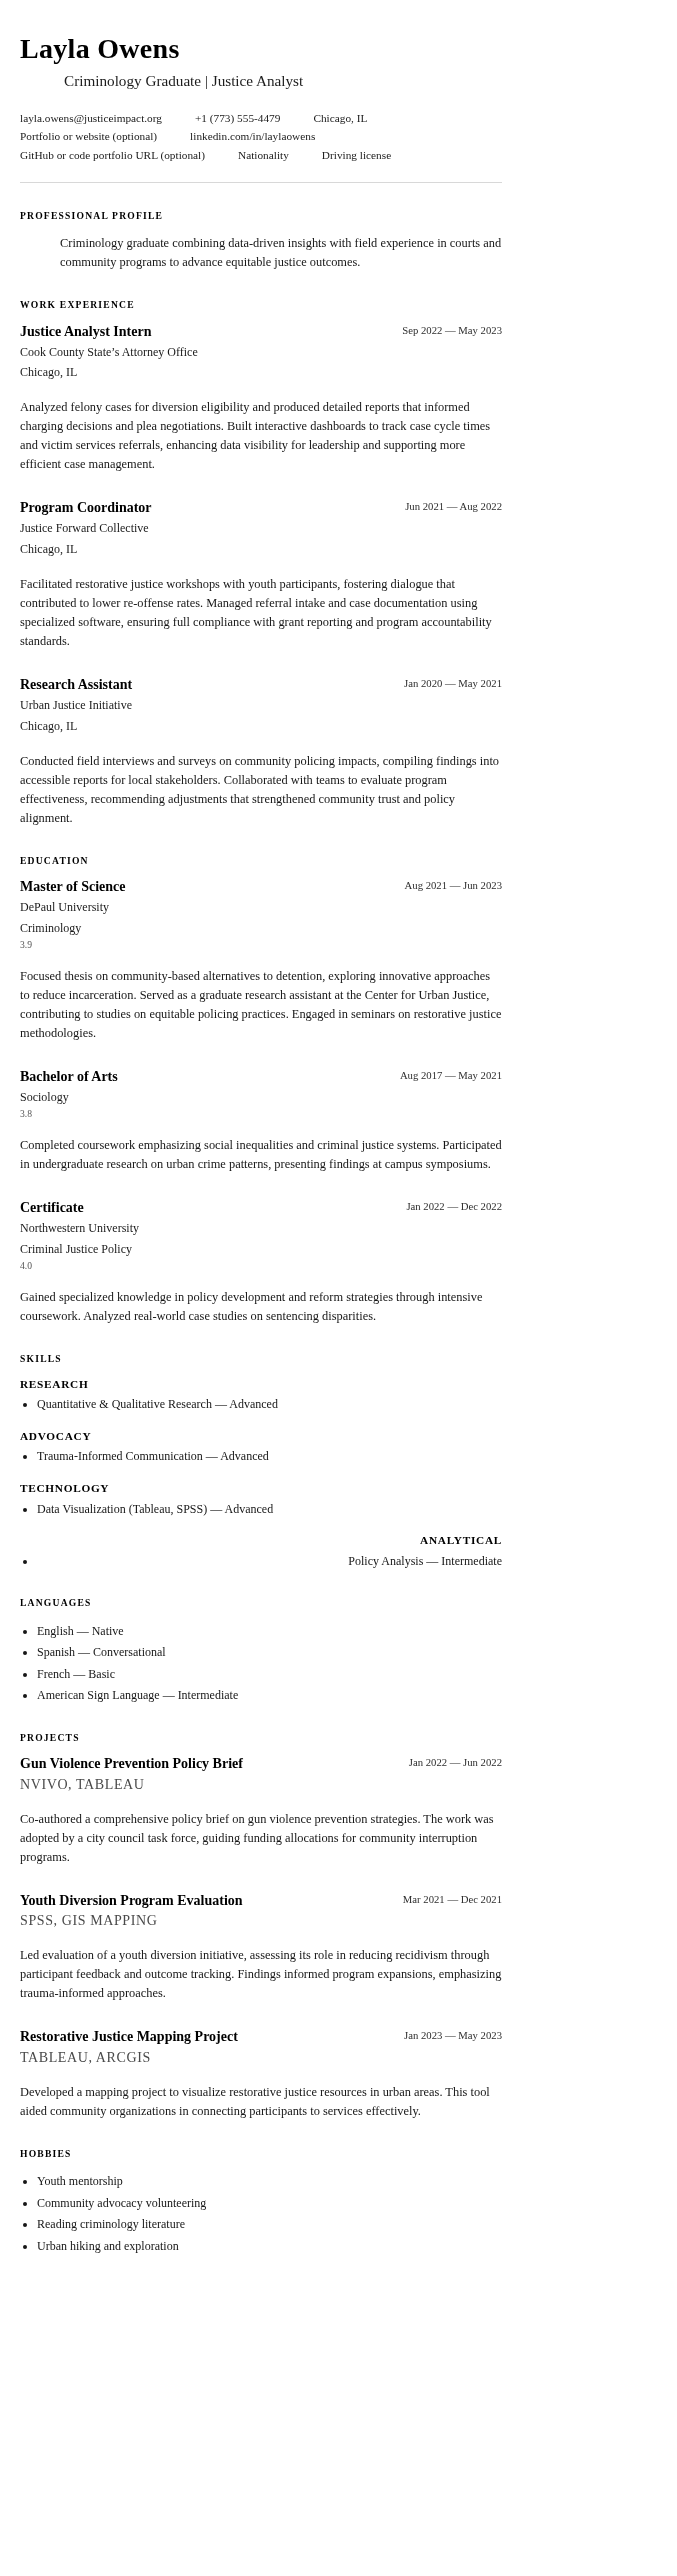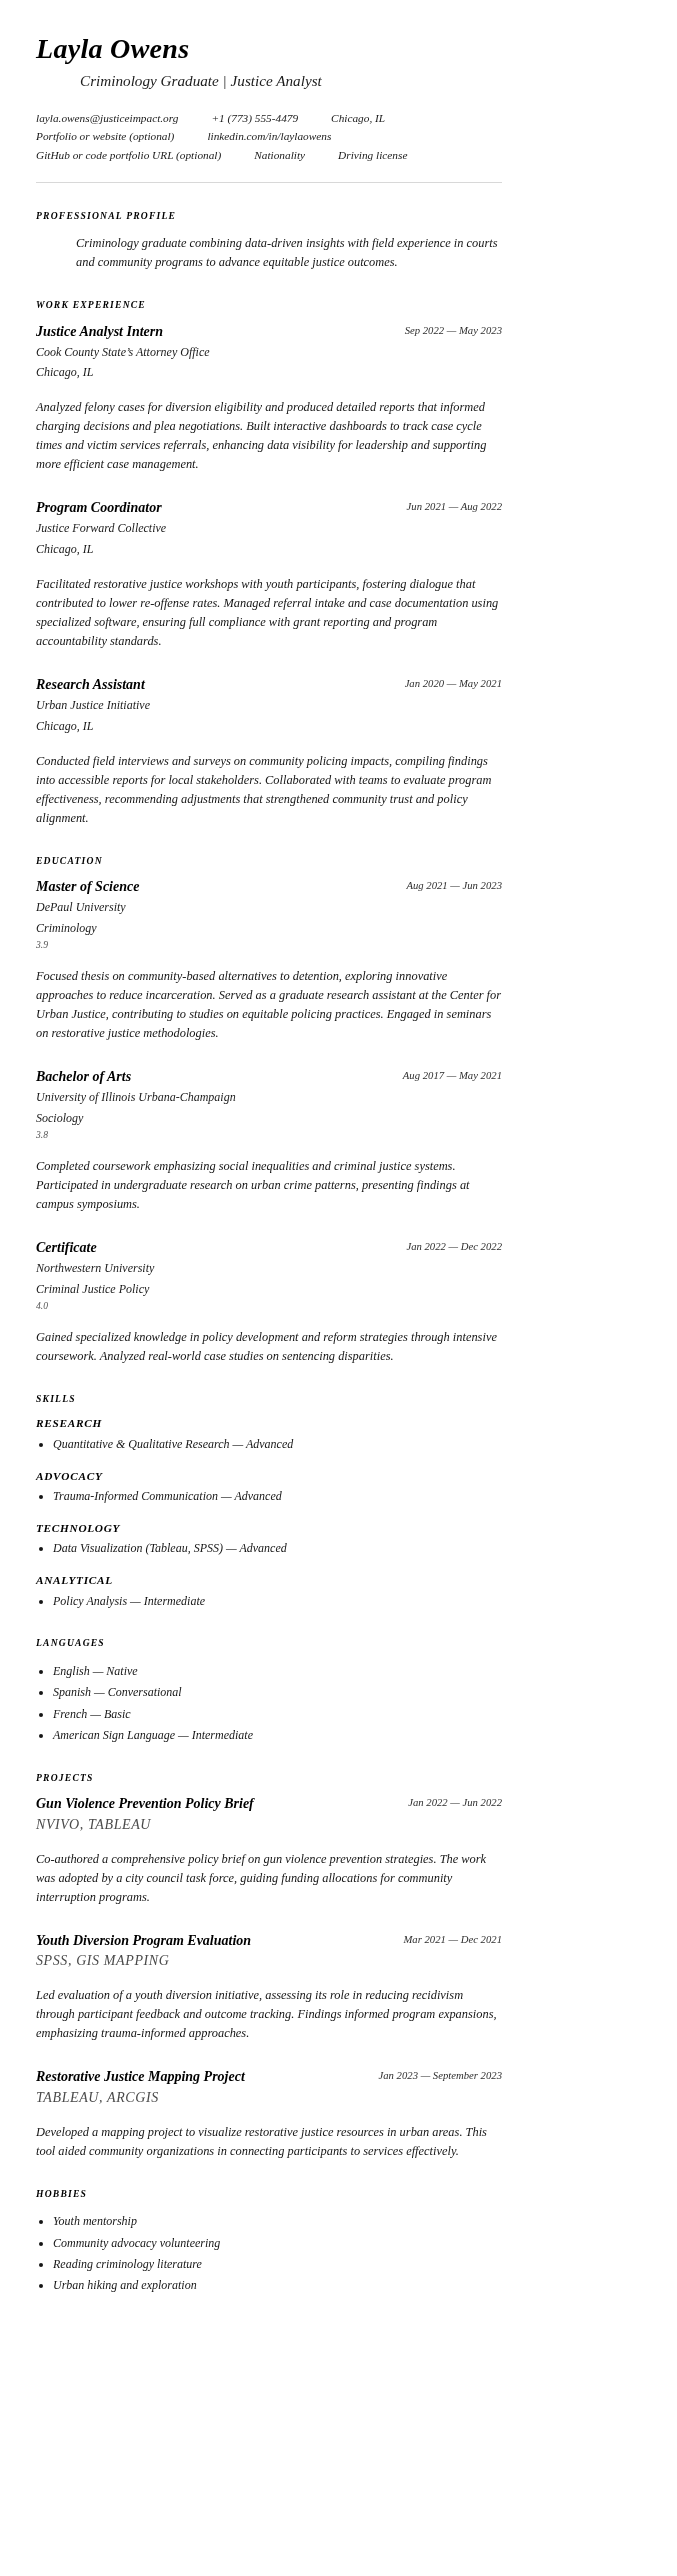--- a/index.html
+++ b/index.html
@@ -5,23 +5,22 @@
   * { margin: 0; padding: 0; box-sizing: border-box; }
   html, body { background: #ffffff; }
   body {
     font-family: "Liberation Serif", "DejaVu Serif", serif;
     color: #111111;
     -webkit-font-smoothing: antialiased;
   }
   .page {
     width: 538px;
     min-height: 2576px;
-    padding: 33px 36px 51px 36px;
+    padding: 33px 36px 51px 20px;
     background: #ffffff;
-    font-style: italic;
   }
 
   
   .candidate-name {
     font-size: 28px;
     font-weight: 700;
     letter-spacing: 0.3px;
     color: #000000;
     margin-bottom: 6.8px;
   }
@@ -94,21 +93,21 @@
   }
   .entry-desc {
     font-size: 12.4px;
     line-height: 19px;
     color: #161616;
     margin-top: 17px;
   }
 
   
   .skill-group { margin-bottom: 16px; }
-  .skill-group:last-child { margin-bottom: 0; }
+  .skill-group:last-child { margin-bottom: 0; text-align: right; }
   .skill-group-label {
     font-size: 11.3px;
     font-weight: 700;
     letter-spacing: 0.7px;
     color: #000000;
     margin-bottom: 5.6px;
   }
 
   
   ul.bullets {
@@ -218,21 +217,20 @@
       <div class="entry-sub">Criminology</div>
       <div class="entry-gpa">3.9</div>
       <p class="entry-desc">Focused thesis on community-based alternatives to detention, exploring innovative approaches to reduce incarceration. Served as a graduate research assistant at the Center for Urban Justice, contributing to studies on equitable policing practices. Engaged in seminars on restorative justice methodologies.</p>
     </div>
 
     <div class="entry">
       <div class="entry-head">
         <span class="entry-title">Bachelor of Arts</span>
         <span class="entry-dates">Aug 2017 — May 2021</span>
       </div>
-      <div class="entry-sub">University of Illinois Urbana-Champaign</div>
       <div class="entry-sub">Sociology</div>
       <div class="entry-gpa">3.8</div>
       <p class="entry-desc">Completed coursework emphasizing social inequalities and criminal justice systems. Participated in undergraduate research on urban crime patterns, presenting findings at campus symposiums.</p>
     </div>
 
     <div class="entry">
       <div class="entry-head">
         <span class="entry-title">Certificate</span>
         <span class="entry-dates">Jan 2022 — Dec 2022</span>
       </div>
@@ -302,21 +300,21 @@
         <span class="entry-title">Youth Diversion Program Evaluation</span>
         <span class="entry-dates">Mar 2021 — Dec 2021</span>
       </div>
       <div class="entry-tags">SPSS, GIS MAPPING</div>
       <p class="entry-desc">Led evaluation of a youth diversion initiative, assessing its role in reducing recidivism through participant feedback and outcome tracking. Findings informed program expansions, emphasizing trauma-informed approaches.</p>
     </div>
 
     <div class="entry">
       <div class="entry-head">
         <span class="entry-title">Restorative Justice Mapping Project</span>
-        <span class="entry-dates">Jan 2023 — September 2023</span>
+        <span class="entry-dates">Jan 2023 — May 2023</span>
       </div>
       <div class="entry-tags">TABLEAU, ARCGIS</div>
       <p class="entry-desc">Developed a mapping project to visualize restorative justice resources in urban areas. This tool aided community organizations in connecting participants to services effectively.</p>
     </div>
   </section>
 
 
   <section>
     <h2 class="section-heading">HOBBIES</h2>
     <ul class="bullets">

